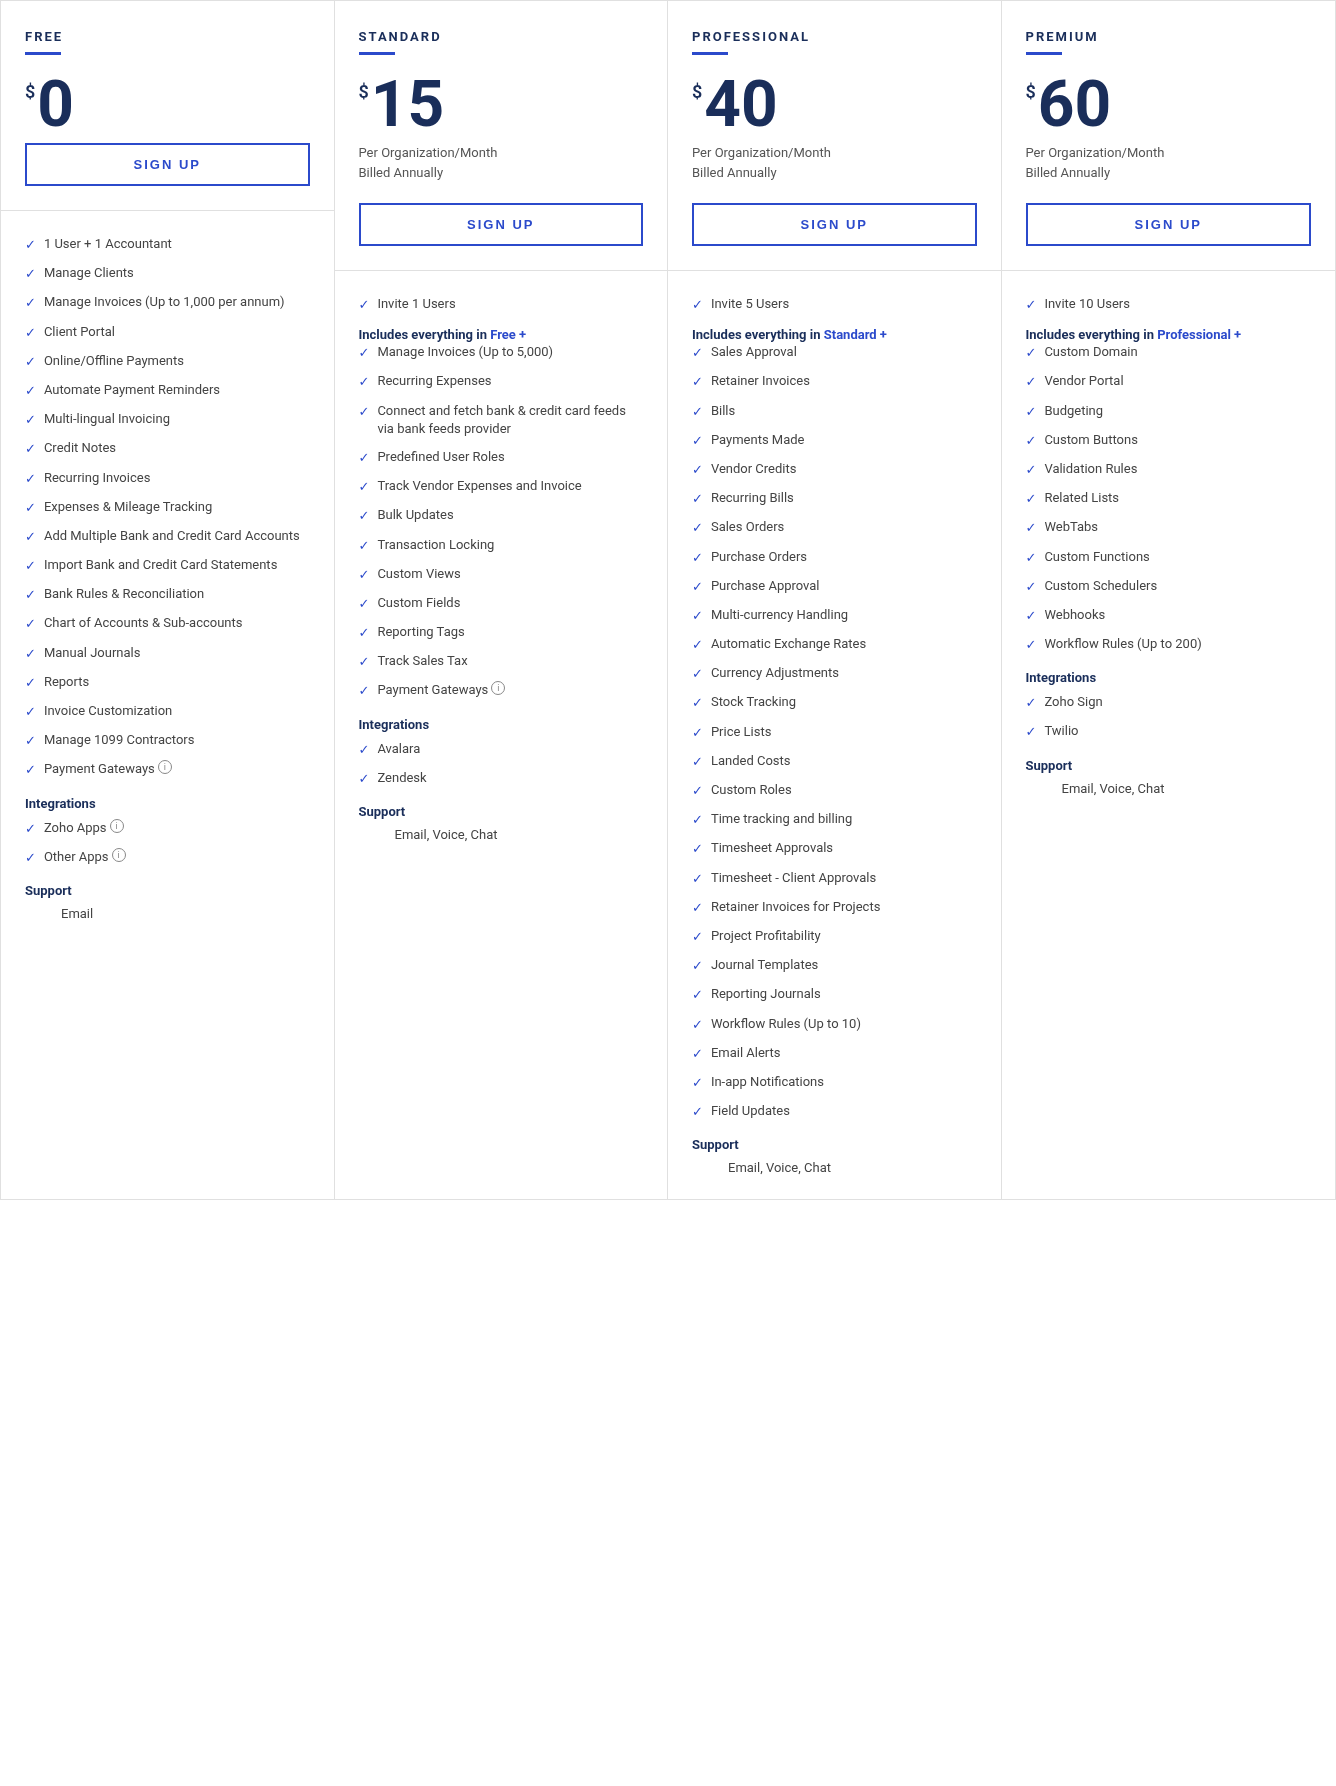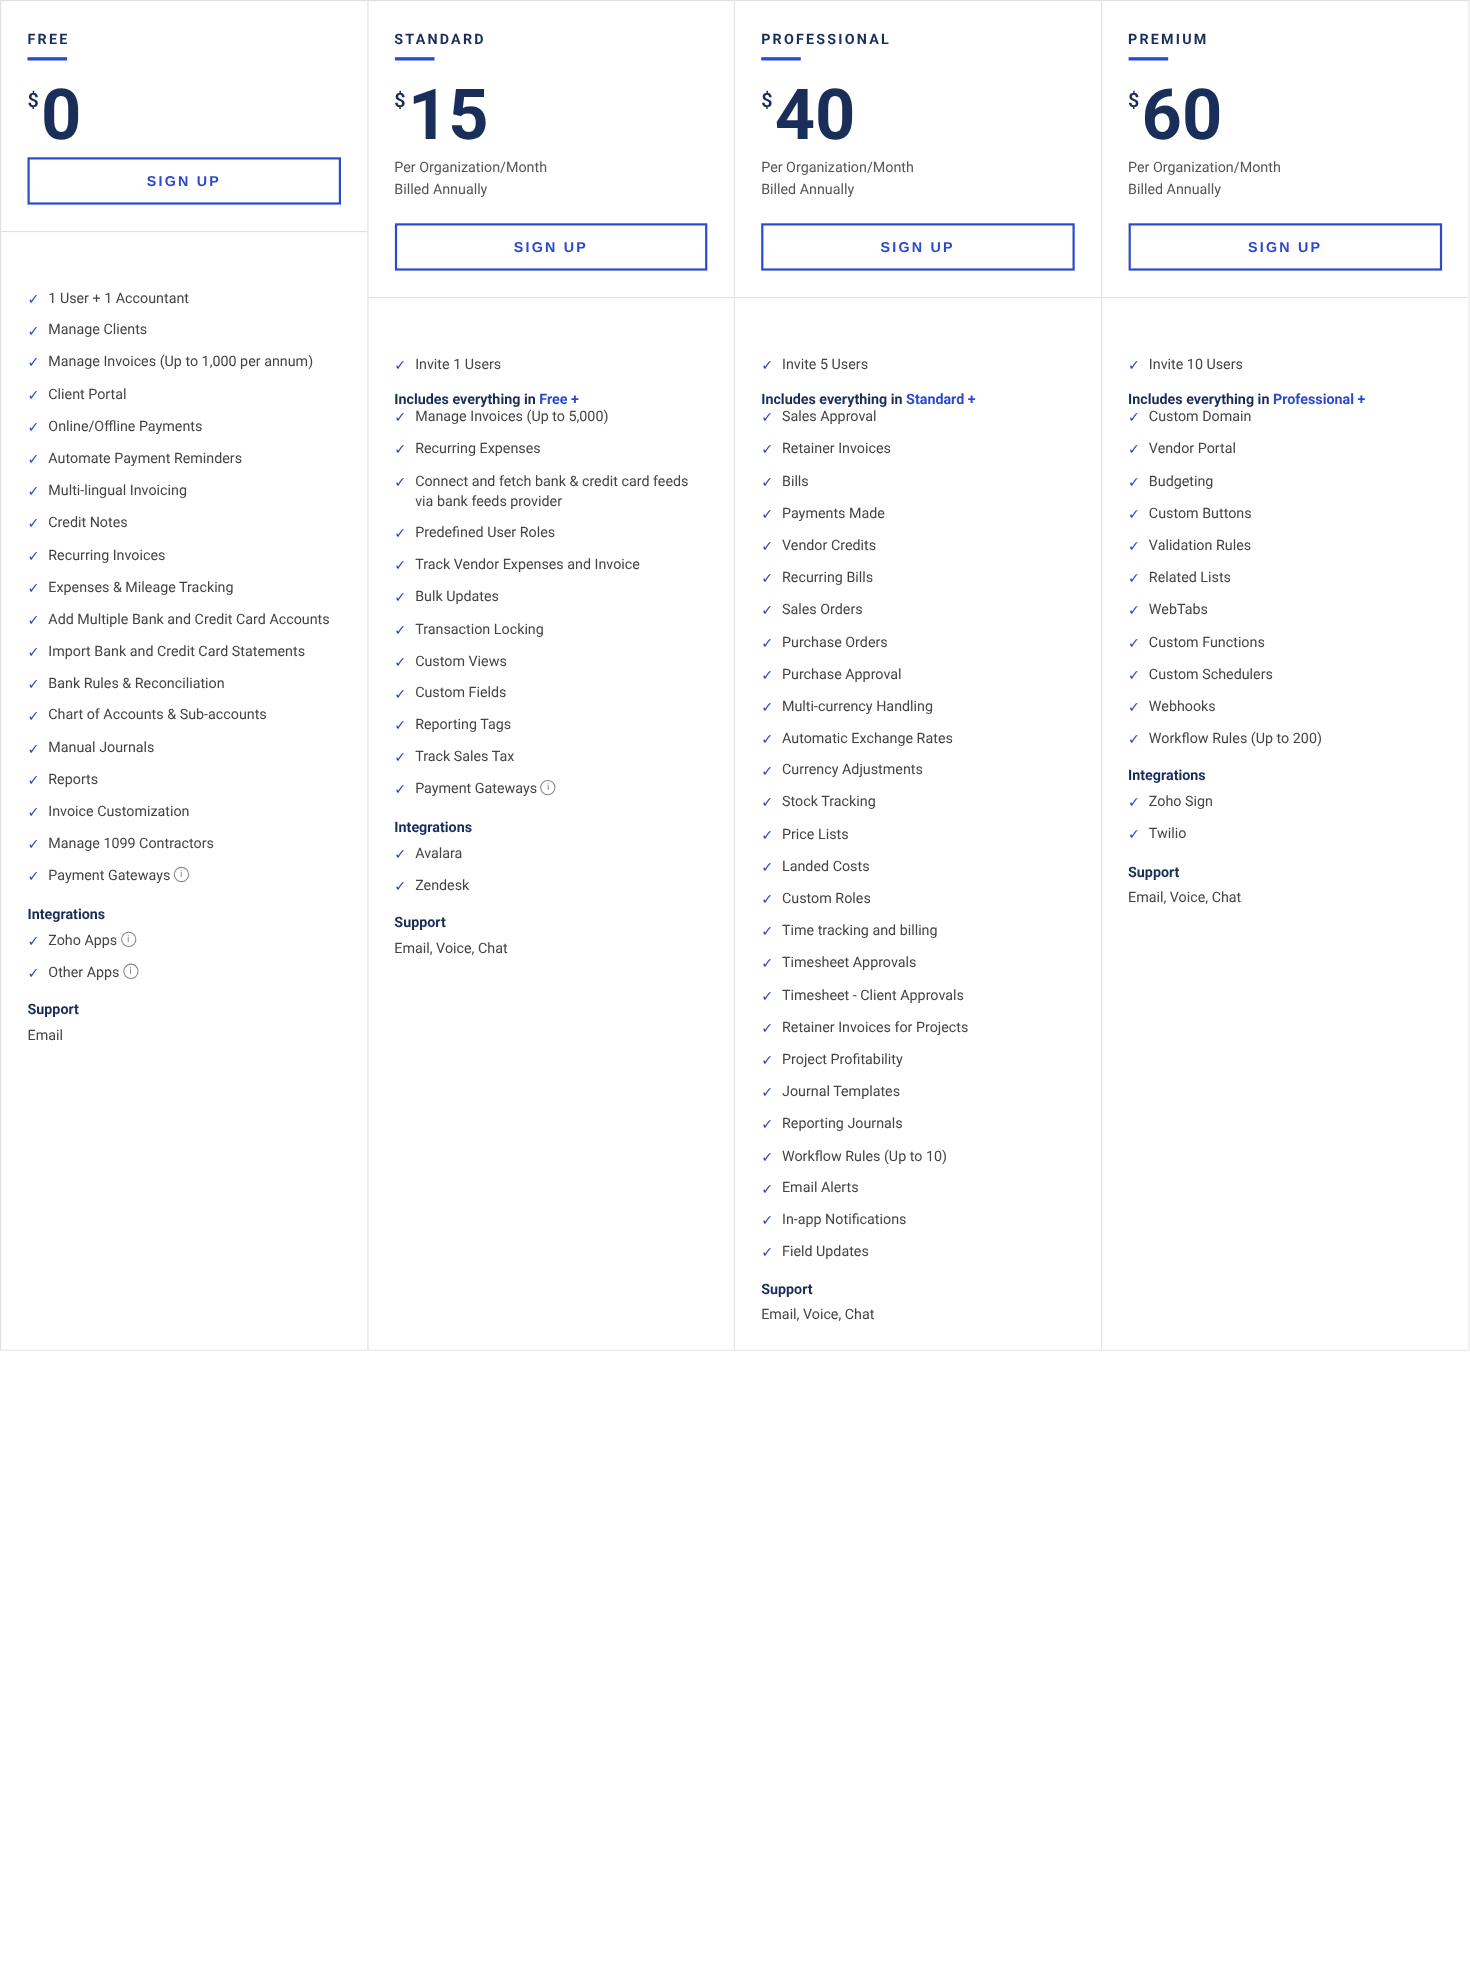--- a/index.html
+++ b/index.html
@@ -11,21 +11,20 @@
     .pricing-table {
       display: grid;
       grid-template-columns: repeat(4, 1fr);
       width: 100%;
       border: 1px solid #e0e0e0;
     }
     .plan-col {
       border-right: 1px solid #e0e0e0;
       display: flex;
       flex-direction: column;
-      gap: 28px;
     }
     .plan-col:last-child { border-right: none; }
 
     .plan-header {
       padding: 28px 24px 24px;
       border-bottom: 1px solid #e0e0e0;
     }
     .plan-name {
       font-size: 13px;
       font-weight: 700;
@@ -115,20 +114,21 @@
     .section-heading {
       font-size: 13px;
       font-weight: 700;
       color: #1a2e5a;
       margin-top: 16px;
       margin-bottom: 8px;
     }
     .support-text {
       font-size: 13px;
       color: #444;
+      margin-left: 36px;
     }
     .info-icon {
       display: inline-block;
       width: 14px;
       height: 14px;
       border: 1px solid #888;
       border-radius: 50%;
       font-size: 9px;
       text-align: center;
       line-height: 13px;

